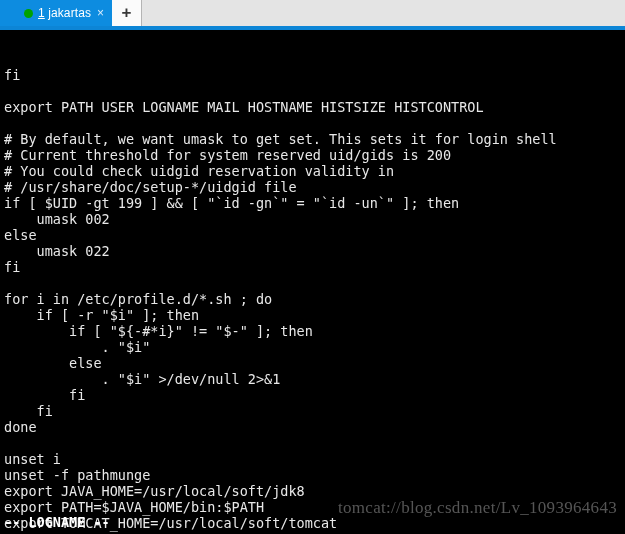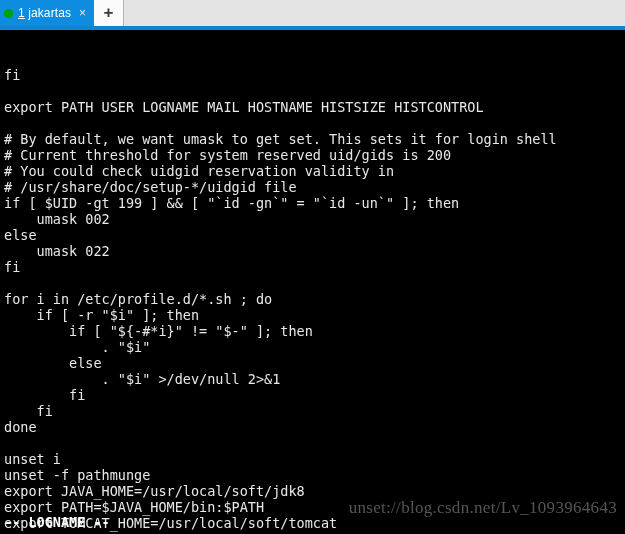--- a/index.html
+++ b/index.html
@@ -31,21 +31,21 @@
     background: #e4e4e4;
     display: flex;
     align-items: stretch;
     flex: 0 0 auto;
     font-family: "Liberation Sans", sans-serif;
   }
   .tab {
     display: flex;
     align-items: center;
     gap: 5px;
-    padding: 0 7px 0 4px;
+    padding: 0 7px 0 24px;
     background: #0d8ce0;
     color: #ffffff;
     font-size: 12px;
     min-width: 94px;
     box-sizing: border-box;
     cursor: default;
     user-select: none;
   }
   .status-dot {
     width: 9px;
@@ -152,16 +152,16 @@
     </div>
     <div class="newtab">+</div>
     <div class="tabbar-rest"></div>
   </div>
   <div class="tabbar-underline"></div>
 
   <div class="terminal">
     <div id="term-lines"><div class="term-line">fi</div><div class="term-line blank"> </div><div class="term-line">export PATH USER LOGNAME MAIL HOSTNAME HISTSIZE HISTCONTROL</div><div class="term-line blank"> </div><div class="term-line"># By default, we want umask to get set. This sets it for login shell</div><div class="term-line"># Current threshold for system reserved uid/gids is 200</div><div class="term-line"># You could check uidgid reservation validity in</div><div class="term-line"># /usr/share/doc/setup-*/uidgid file</div><div class="term-line">if [ $UID -gt 199 ] &amp;&amp; [ "`id -gn`" = "`id -un`" ]; then</div><div class="term-line">    umask 002</div><div class="term-line">else</div><div class="term-line">    umask 022</div><div class="term-line">fi</div><div class="term-line blank"> </div><div class="term-line">for i in /etc/profile.d/*.sh ; do</div><div class="term-line">    if [ -r "$i" ]; then</div><div class="term-line">        if [ "${-#*i}" != "$-" ]; then</div><div class="term-line">            . "$i"</div><div class="term-line">        else</div><div class="term-line">            . "$i" &gt;/dev/null 2&gt;&amp;1</div><div class="term-line">        fi</div><div class="term-line">    fi</div><div class="term-line">done</div><div class="term-line blank"> </div><div class="term-line">unset i</div><div class="term-line">unset -f pathmunge</div><div class="term-line">export JAVA_HOME=/usr/local/soft/jdk8</div><div class="term-line">export PATH=$JAVA_HOME/bin:$PATH</div><div class="term-line">export TOMCAT_HOME=/usr/local/soft/tomcat</div></div>
     
     <div class="status-line">-- LOGNAME --</div>
-    <div class="watermark">unset://blog.csdn.net/Lv_1093964643</div>
+    <div class="watermark">tomcat://blog.csdn.net/Lv_1093964643</div>
   </div>
 
 </div>
 
 </body></html>

